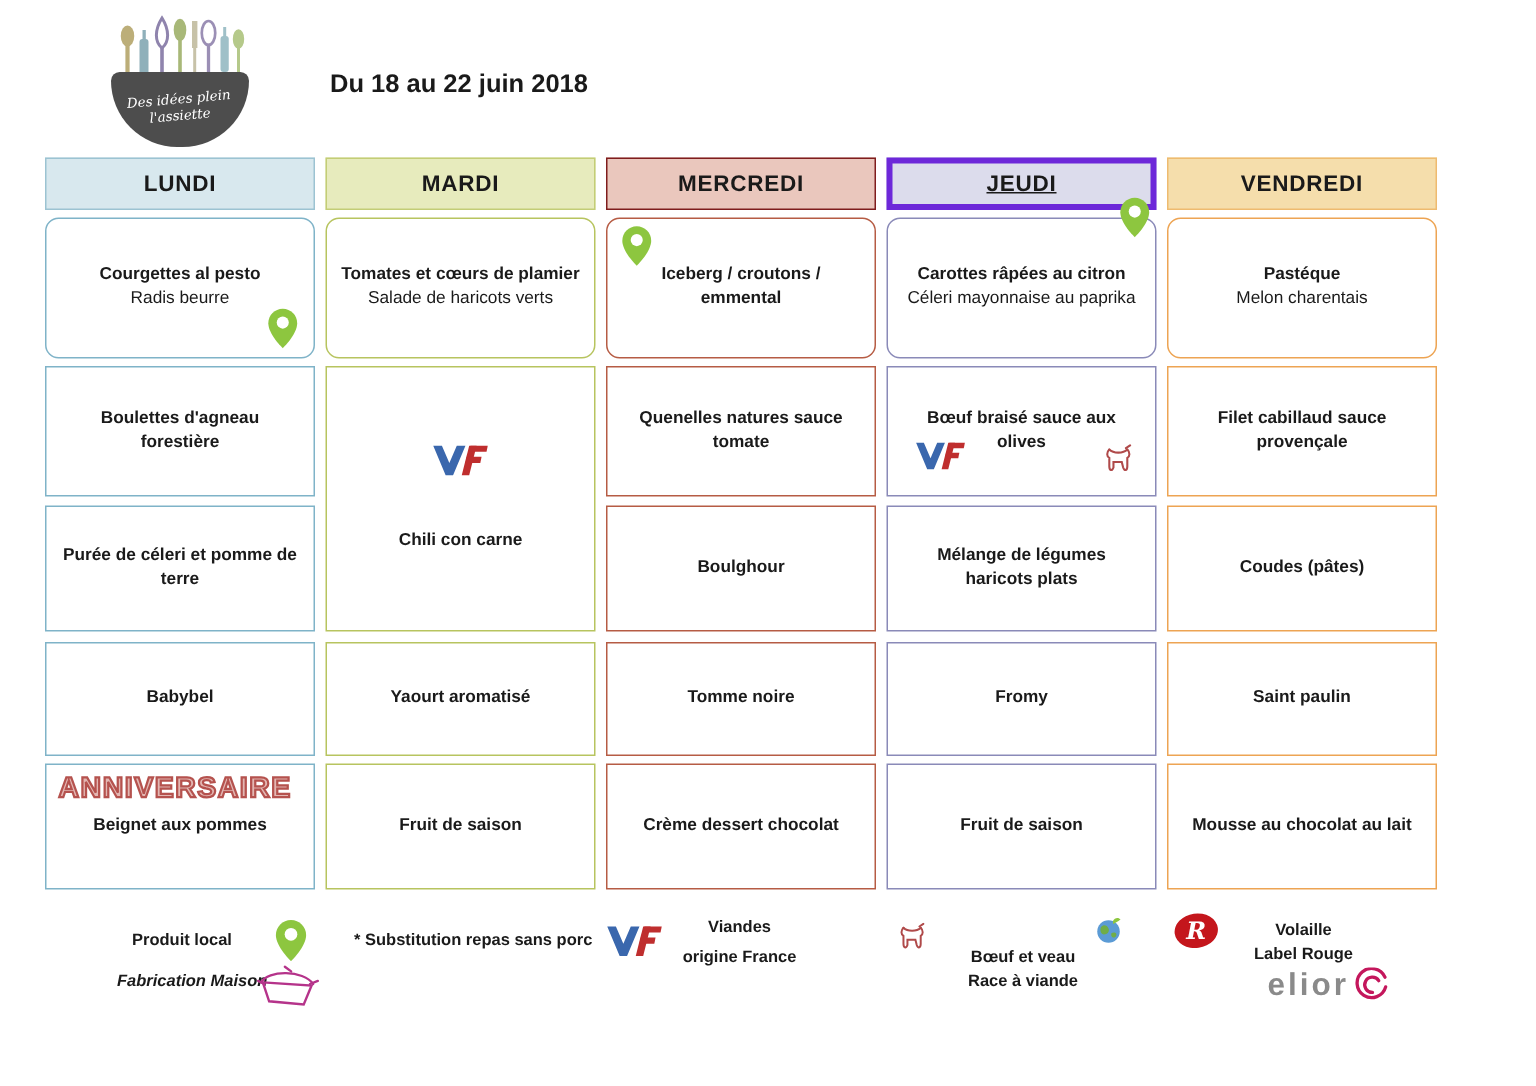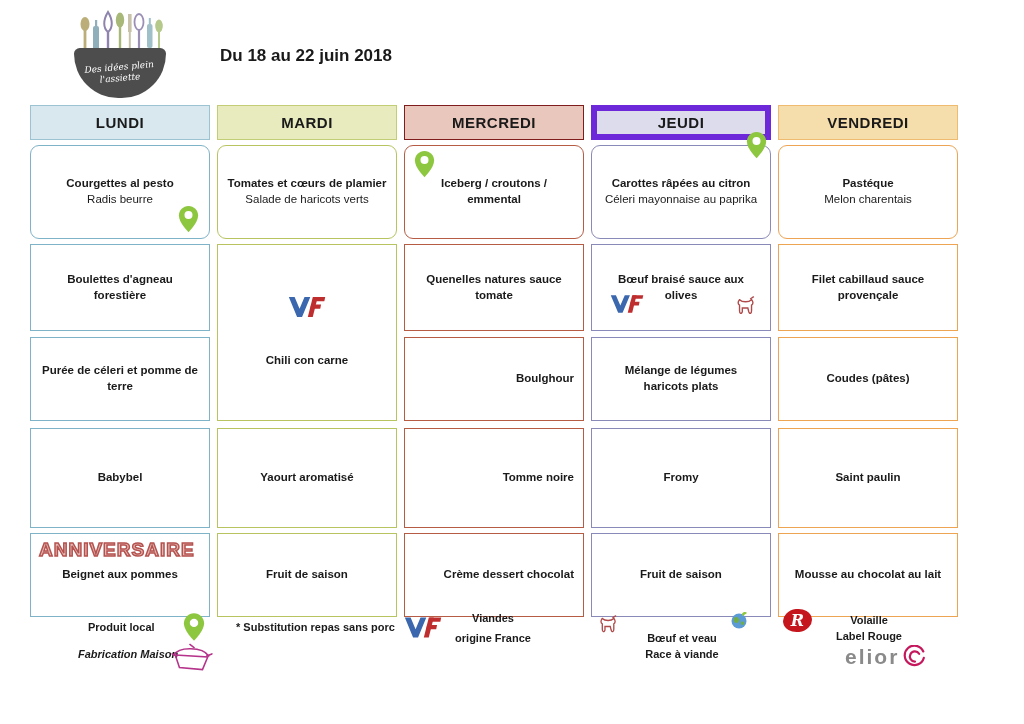--- a/index.html
+++ b/index.html
@@ -20,31 +20,31 @@
   .col{width:180px;display:flex;flex-direction:column;position:relative;}
   .day-header{height:35px;display:flex;align-items:center;justify-content:center;
               font-weight:bold;font-size:15px;letter-spacing:.5px;box-sizing:border-box;}
   .cell{background:#fff;border:1px solid #999;box-sizing:border-box;position:relative;
         display:flex;flex-direction:column;align-items:center;justify-content:center;
         text-align:center;font-size:11.5px;font-weight:bold;line-height:1.35;padding:4px 9px;}
   .cell .normal{font-weight:normal;}
   .h1{height:94px;margin-top:5px;border-radius:9px;}
   .h2{height:87px;margin-top:5px;}
   .h3{height:84px;margin-top:6px;}
-  .h4{height:100px;margin-top:7px;}
+  .h4{height:76px;margin-top:7px;}
   .h5{height:84px;margin-top:5px;}
   .tall{height:177px;margin-top:5px;gap:21px;}
 
   .col-lundi    .day-header{background:#d8e8ee;border:1px solid #9cc3d2;}
   .col-lundi    .cell{border-color:#7fb3c8;}
   .col-mardi    .day-header{background:#e7ebbd;border:1px solid #c3cd76;}
   .col-mardi    .cell{border-color:#b7c45f;}
   .col-mercredi .day-header{background:#eac7bd;border:1px solid #7f1d1d;}
-  .col-mercredi .cell{border-color:#b65c44;align-items:flex-end;}
-  .col-jeudi    .day-header{background:#dcdcec;border:6px solid #6d28d9;}
+  .col-mercredi .cell{border-color:#b65c44;}
+  .col-jeudi    .day-header{background:#dcdcec;border:4px solid #6d28d9;text-decoration:underline;}
   .col-jeudi    .cell{border-color:#8a8ab8;}
   .col-vendredi .day-header{background:#f5deac;border:1px solid #eebb70;}
   .col-vendredi .cell{border-color:#eda453;}
 
   .pin{position:absolute;width:21px;height:28px;}
   .pin-br{right:10px;bottom:5px;}
   .pin-tl{left:9px;top:4px;}
   .pin-tr{right:3px;top:-15px;}
 
   .vf-center{width:38px;height:22px;margin-bottom:14px;}

